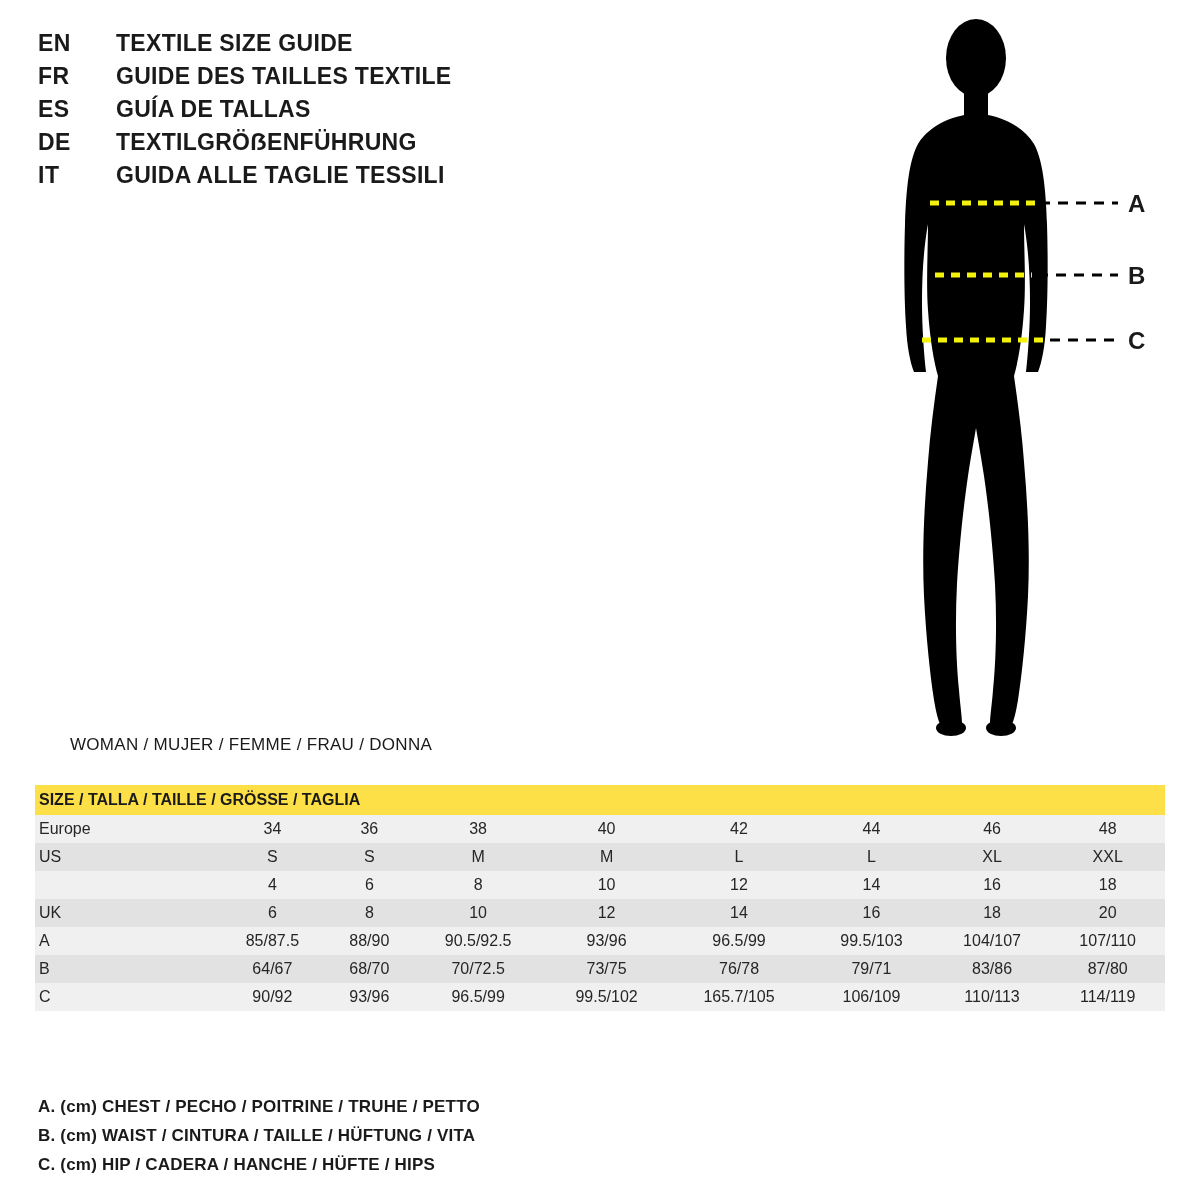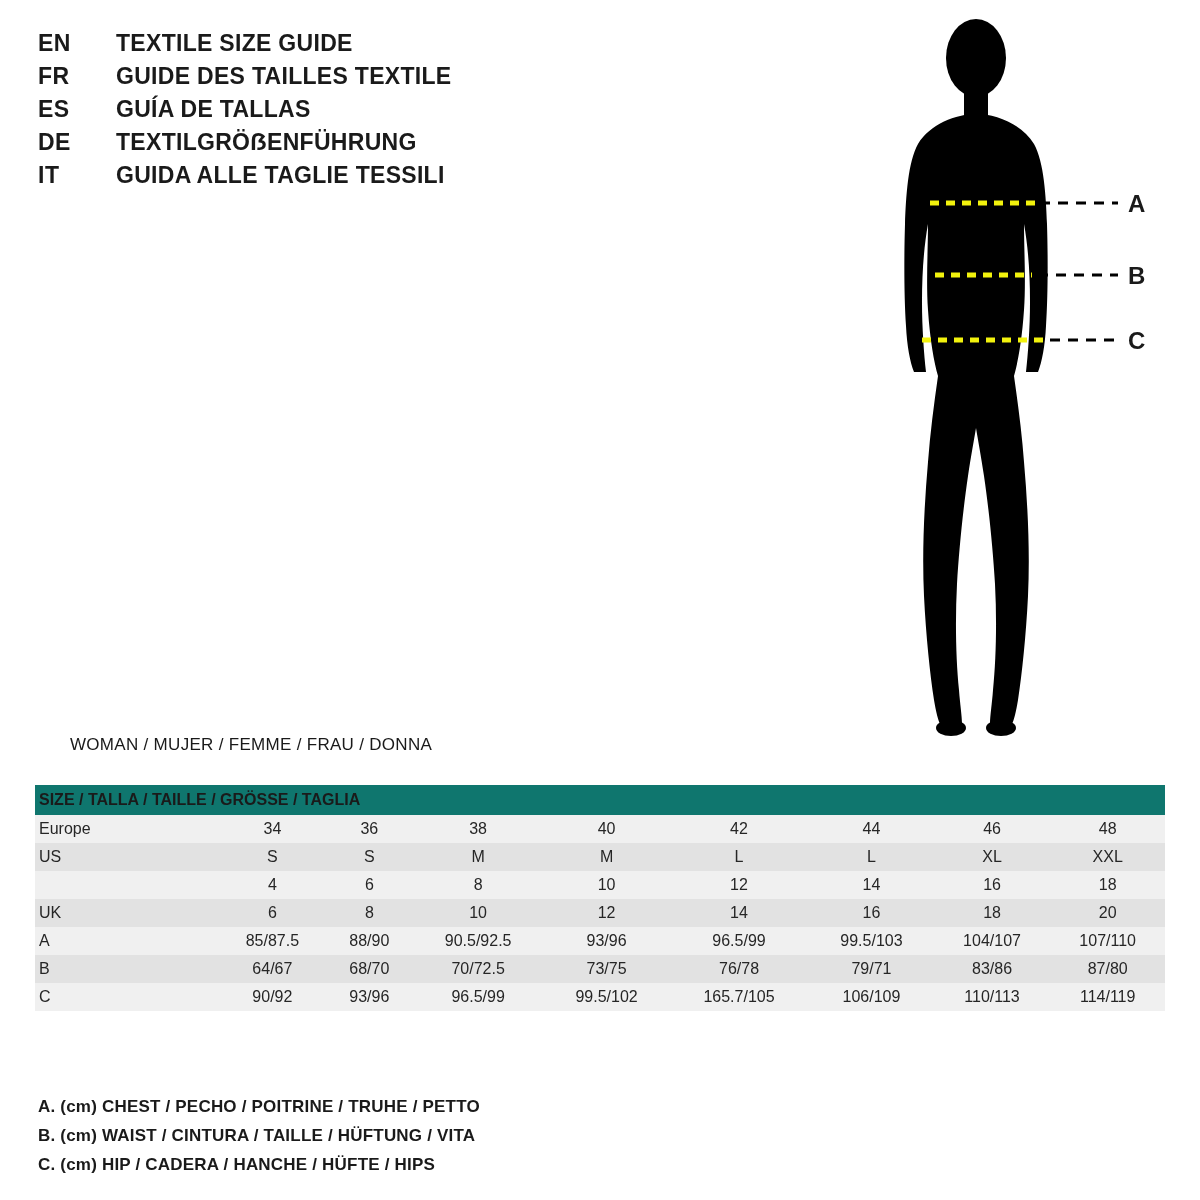--- a/index.html
+++ b/index.html
@@ -84,21 +84,21 @@
     color: #262626;
     font-weight: normal;
     white-space: nowrap;
   }
   .size-table td.rowlabel {
     text-align: left;
     padding-left: 4px;
     width: 175px;
   }
   .row-head td {
-    background: #0f766e;
+    background: #fde047;
     font-weight: bold;
     font-size: 16px;
     text-align: left;
     padding-top: 6px;
     padding-bottom: 6px;
     color: #1a1a1a;
   }
   .row-odd td  { background: #f0f0f0; }
   .row-even td { background: #e2e2e2; }
 

